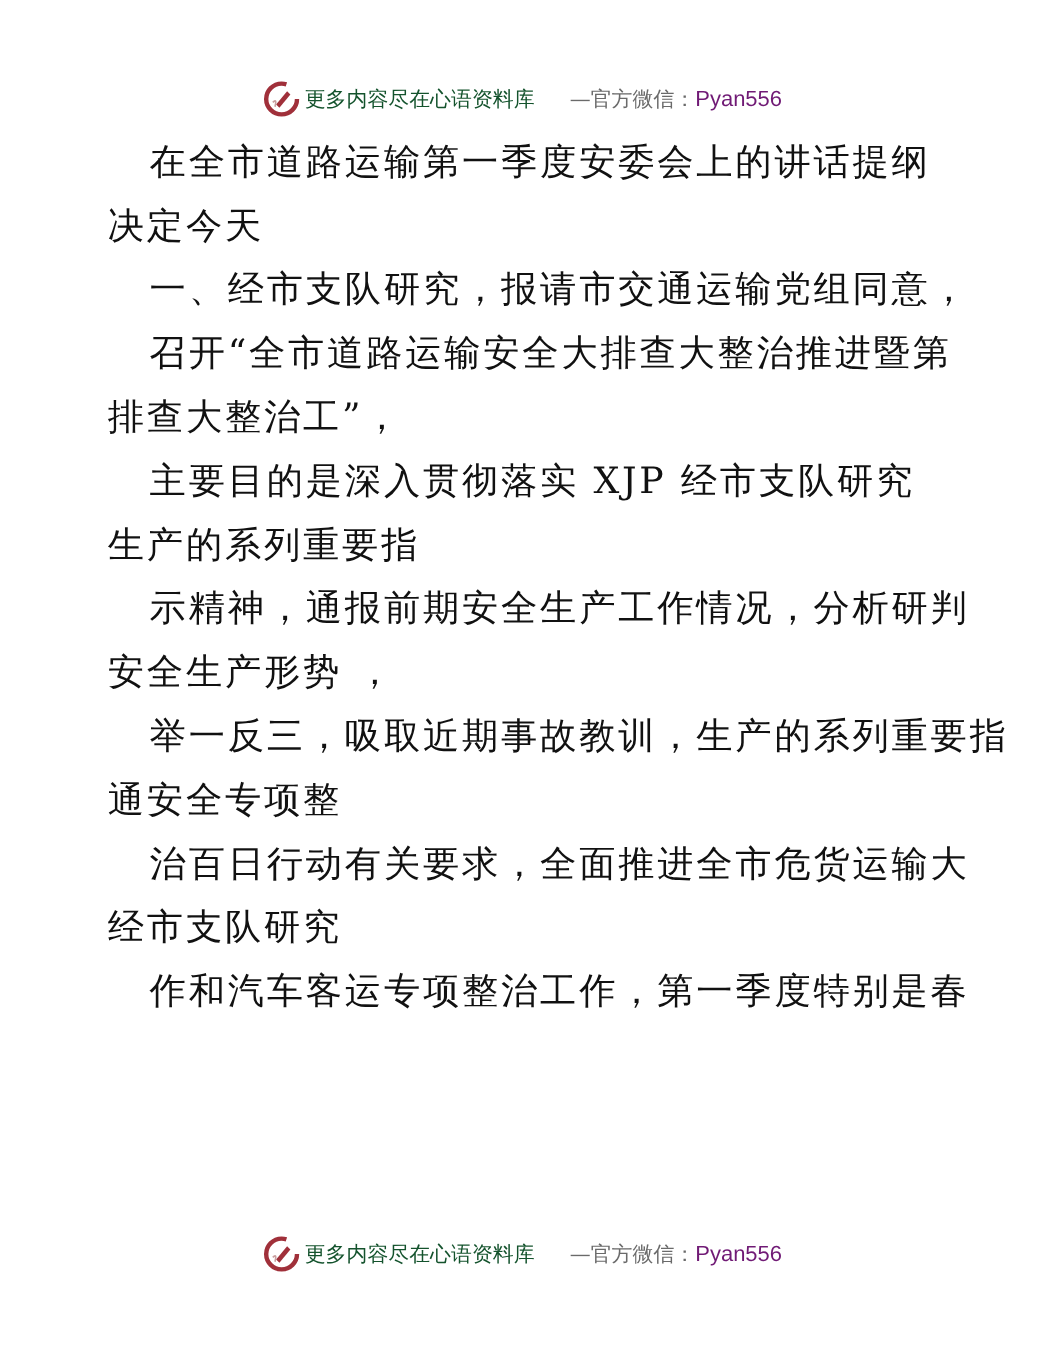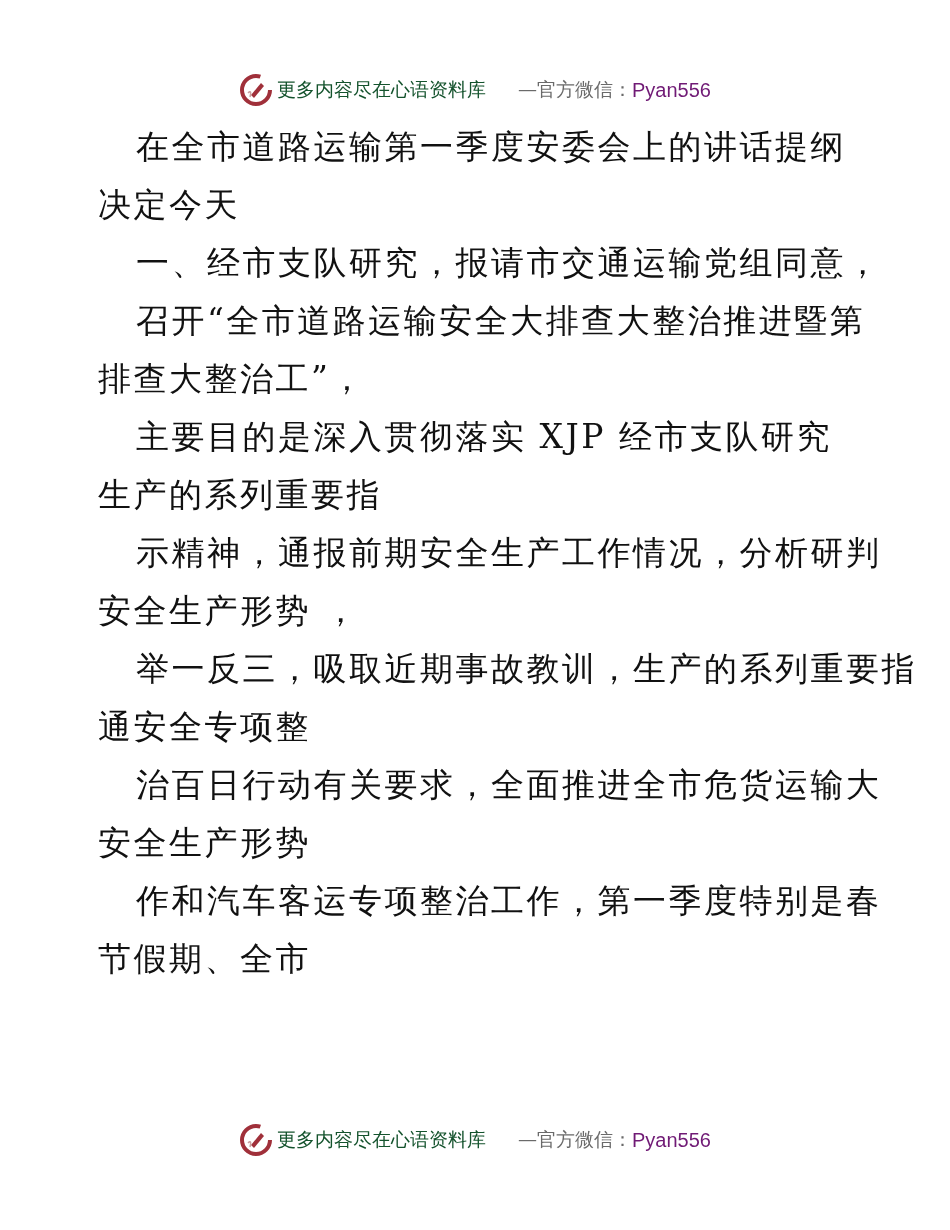--- a/index.html
+++ b/index.html
@@ -43,23 +43,22 @@
   <div class="line indent">一、经市支队研究，报请市交通运输党组同意，</div>
   <div class="line indent">召开“全市道路运输安全大排查大整治推进暨第</div>
   <div class="line">排查大整治工”，</div>
   <div class="line indent">主要目的是深入贯彻落实 XJP 经市支队研究</div>
   <div class="line">生产的系列重要指</div>
   <div class="line indent">示精神，通报前期安全生产工作情况，分析研判</div>
   <div class="line">安全生产形势 ，</div>
   <div class="line indent">举一反三，吸取近期事故教训，生产的系列重要指</div>
   <div class="line">通安全专项整</div>
   <div class="line indent">治百日行动有关要求，全面推进全市危货运输大</div>
-  <div class="line">安全生产形势</div>
+  <div class="line">经市支队研究</div>
   <div class="line indent">作和汽车客运专项整治工作，第一季度特别是春</div>
-  <div class="line">节假期、全市</div>
 </div>
 
 <div class="wm bottom">
   <svg class="logo" viewBox="0 0 34 34">
     <circle cx="17" cy="17" r="14" fill="none" stroke="#a0303a" stroke-width="4" stroke-dasharray="70 20"></circle>
     <path d="M12 22 L22 10 L25 13 L15 25 Z" fill="#a0303a"></path>
     <path d="M9 20 Q13 16 11 24" fill="none" stroke="#c9a0a0" stroke-width="1.5"></path>
   </svg>
   <span class="t1">更多内容尽在心语资料库</span>
   <span class="t2">—官方微信：</span>

